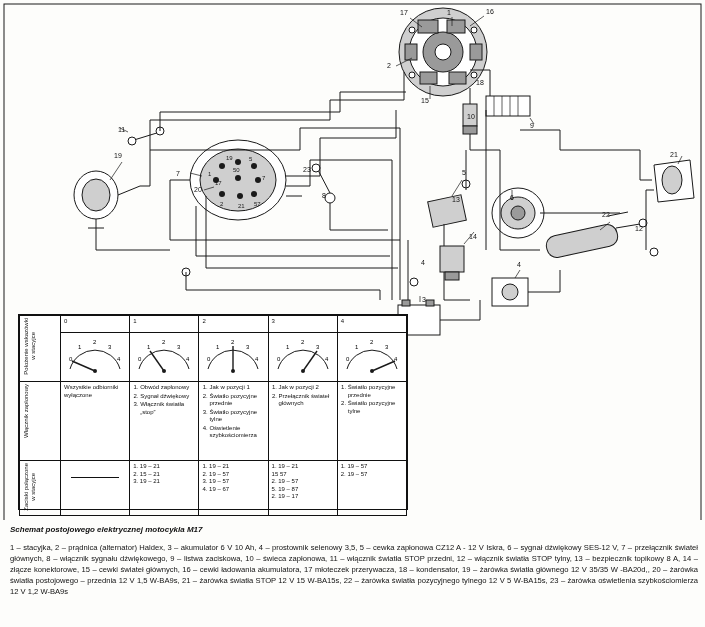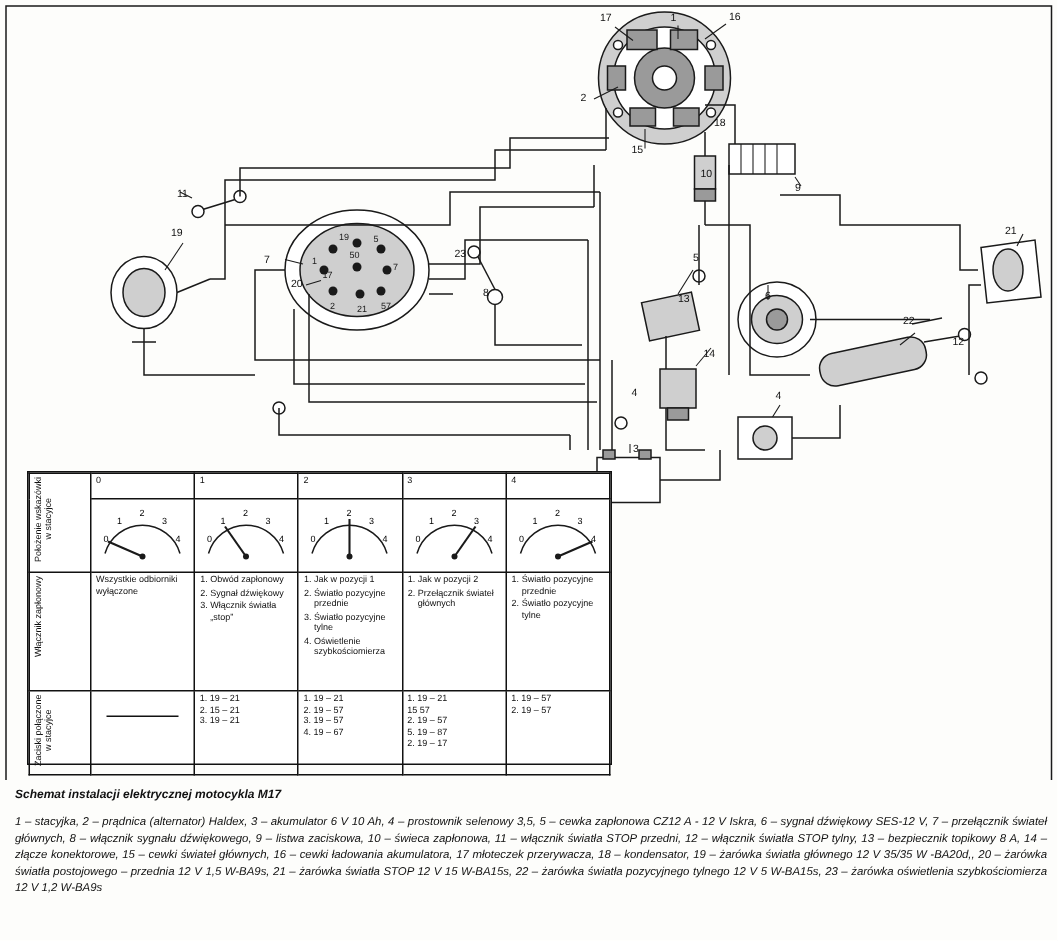--- a/index.html
+++ b/index.html
@@ -131,21 +131,20 @@
     line-height: 1.45;
     color: #111;
   }
   #caption .title {
     font-style: italic;
     font-weight: bold;
     margin-bottom: 6px;
     font-size: 8px;
   }
   #caption .legend {
-    font-style: italic;
     text-align: justify;
     font-size: 7.6px;
   }
 </style>
 </head>
 <body>
 
 <div id="page">
 
   <div id="diagram-area">
@@ -495,17 +494,17 @@
         <td class="wires-cell">
           <div>1. 19 – 57</div>
           <div>2. 19 – 57</div>
         </td>
       </tr>
     </tbody>
       </table>
   </div>
 
   <div id="caption">
-    <div class="title">Schemat instalacji elektrycznej motocykla M17</div>
+    <div class="title">Schemat postojowego elektrycznej motocykla M17</div>
     <div class="legend">1 – stacyjka, 2 – prądnica (alternator) Haldex, 3 – akumulator 6 V 10 Ah, 4 – prostownik selenowy 3,5, 5 – cewka zapłonowa CZ12 A - 12 V Iskra, 6 – sygnał dźwiękowy SES-12 V, 7 – przełącznik świateł głównych, 8 – włącznik sygnału dźwiękowego, 9 – listwa zaciskowa, 10 – świeca zapłonowa, 11 – włącznik światła STOP przedni, 12 – włącznik światła STOP tylny, 13 – bezpiecznik topikowy 8 A, 14 – złącze konektorowe, 15 – cewki świateł głównych, 16 – cewki ładowania akumulatora, 17 młoteczek przerywacza, 18 – kondensator, 19 – żarówka światła głównego 12 V 35/35 W -BA20d,, 20 – żarówka światła postojowego – przednia 12 V 1,5 W-BA9s, 21 – żarówka światła STOP 12 V 15 W-BA15s, 22 – żarówka światła pozycyjnego tylnego 12 V 5 W-BA15s, 23 – żarówka oświetlenia szybkościomierza 12 V 1,2 W-BA9s</div>
   </div>
 
 </div>
 
 </body></html>

